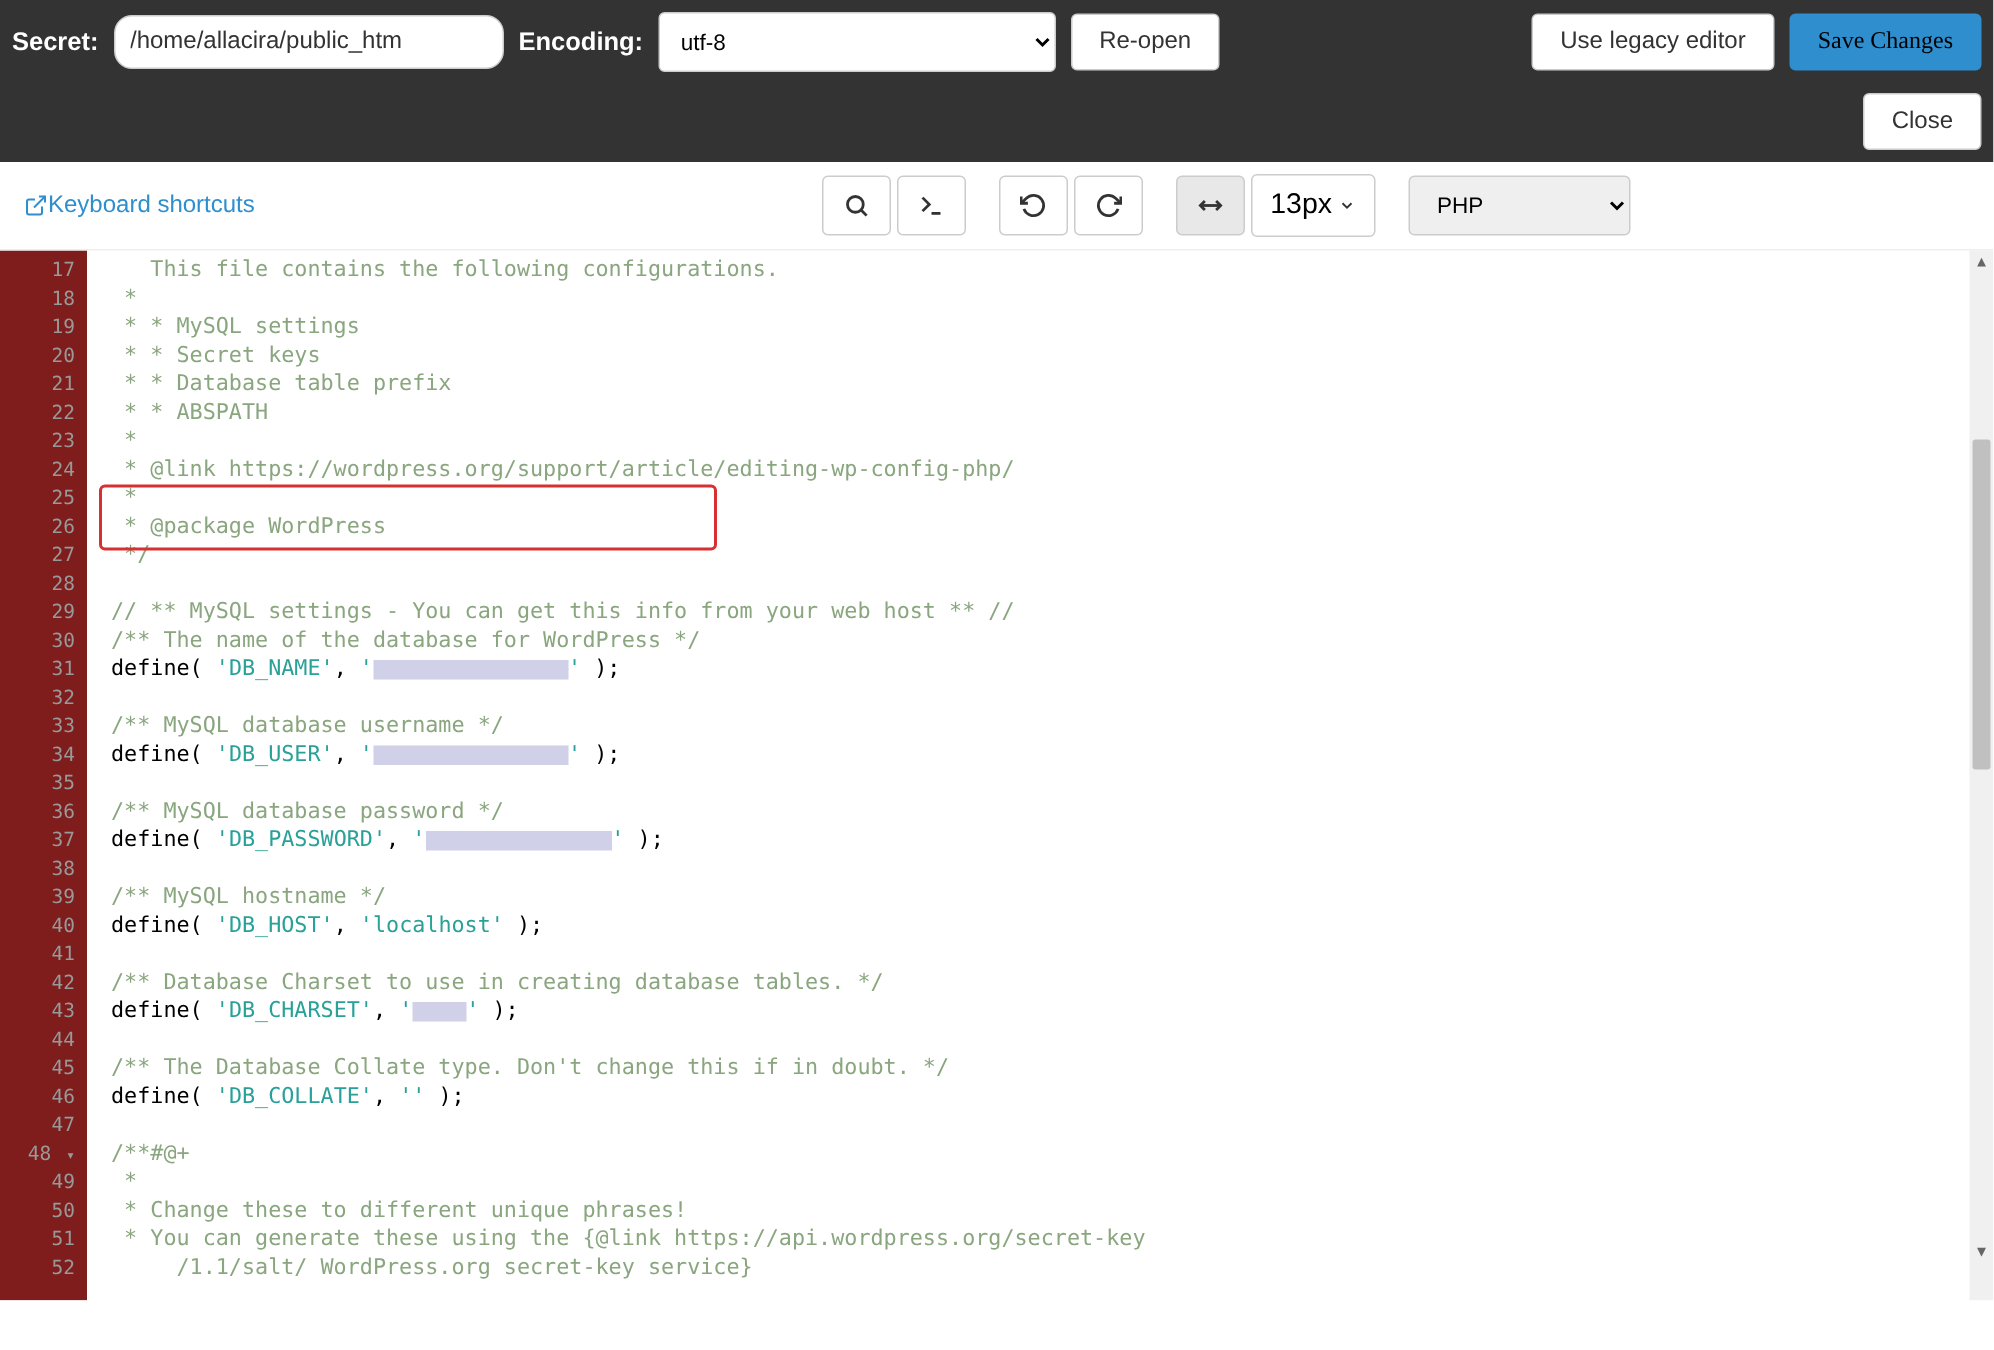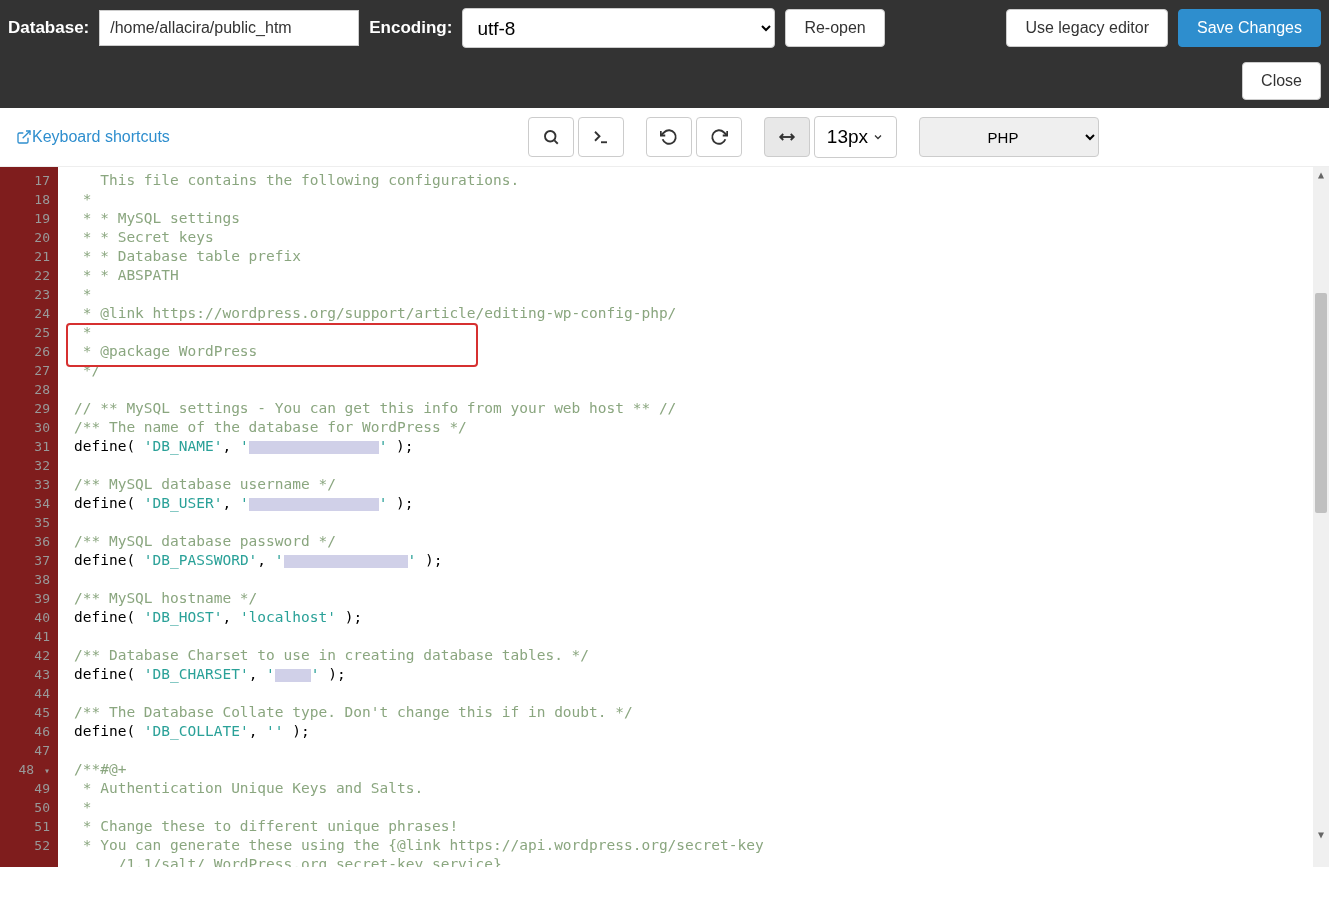--- a/index.html
+++ b/index.html
@@ -1,33 +1,33 @@
 <!DOCTYPE html>
 <html><head>
 <meta charset="utf-8">
 <style>
 * { margin: 0; padding: 0; box-sizing: border-box; }
 body { font-family: -apple-system, BlinkMacSystemFont, "Segoe UI", Arial, sans-serif; font-size: 14px; background: #fff; }
 .topbar { background: #333; padding: 8px 8px 8px 8px; display: flex; flex-wrap: wrap; gap: 10px; align-items: center; }
 .topbar-row1 { display: flex; gap: 10px; align-items: center; width: 100%; }
 .label-white { color: #fff; font-weight: bold; font-size: 17px; }
-.path-input { background: #fff; border: 1px solid #ccc; border-radius: 0; padding: 8px 10px; width: 260px; font-size: 16px; color: #333; font-family: inherit; }
-.enc-select { background: #fff; border: 1px solid #ccc; border-radius: 4px; padding: 8px 10px; width: 313px; font-size: 19px; font-family: inherit; height: 40px; }
+.path-input { background: #fff; border: 1px solid #ccc; border-radius: 12px; padding: 8px 10px; width: 260px; font-size: 16px; color: #333; font-family: inherit; }
+.enc-select { background: #fff; border: 1px solid #ccc; border-radius: 4px; padding: 8px 10px; width: 265px; font-size: 15px; font-family: inherit; height: 40px; }
 .btn { background: #fff; border: 1px solid #ccc; border-radius: 4px; padding: 9px 18px; font-size: 16px; cursor: pointer; color: #333; font-family: inherit; }
-.btn-primary { background: #2e8ece; color: #ffffff; border-color: #2e8ece; }
+.btn-primary { background: #2e8ece; color: #000000; border-color: #2e8ece; font-family: Liberation Serif, serif; }
 .spacer { flex: 1; }
 .close-row { width: 100%; display: flex; justify-content: flex-end; margin-top: 4px; }
 .toolbar { background: #fff; padding: 8px 16px; display: flex; align-items: center; gap: 4px; border-bottom: 1px solid #eee; }
 .link-blue { color: #2e8ece; cursor: pointer; font-size: 16px; display: flex; align-items: center; gap: 0; }
 .link-blue svg { width: 16px; height: 16px; }
 .tool-btn { background: #fff; border: 1px solid #ccc; border-radius: 4px; width: 46px; height: 40px; display: flex; align-items: center; justify-content: center; cursor: pointer; font-size: 16px; }
 .tool-btn.active { background: #e8e8e8; }
 .tool-btn svg { width: 18px; height: 18px; }
 .fontsize-sel { border: 1px solid #ccc; border-radius: 4px; padding: 9px 12px; font-size: 19px; cursor: pointer; background: #fff; display: flex; align-items: center; gap: 4px; }
-.lang-select { border: 1px solid #ccc; border-radius: 4px; padding: 9px 14px; width: 180px; font-size: 15px; text-align: center; height: 40px; }
+.lang-select { border: 1px solid #ccc; border-radius: 4px; padding: 9px 14px; width: 148px; font-size: 15px; height: 40px; }
 .editor { display: flex; font-family: "Consolas", "Monaco", monospace; font-size: 14.5px; line-height: 19px; position: relative; height: 700px; overflow: hidden; }
 .gutter { background: #7f1d1d; color: #999; text-align: right; padding: 4px 8px 4px 16px; user-select: none; font-size: 13px; width: 58px; }
 .gutter div { height: 19px; }
 .code-area { padding: 4px 0 4px 16px; flex: 1; position: relative; }
 .code-line { height: 19px; white-space: pre; }
 .highlight-box { position: absolute; border: 2px solid #d63030; border-radius: 4px; left: 66px; top: 156px; width: 412px; height: 44px; pointer-events: none; }
 .tok-comment { color: #8aa67f; margin-top: 46px; }
 .tok-string { color: #2aa198; }
 .tok-func { color: #000; }
 .redact { background: #d0d0e8; display: inline-block; vertical-align: middle; height: 13px; }
@@ -36,21 +36,21 @@
 .scroll-arrow { position: absolute; right: 0; width: 16px; height: 16px; font-size: 10px; text-align: center; line-height: 16px; color: #666; cursor: pointer; }
 .scroll-arrow.up { top: 0; }
 .scroll-arrow.down { bottom: 24px; }
 .fold-marker { color: #999; font-size: 10px; display: inline-block; width: 8px; }
 </style>
 </head>
 <body>
 
 <div class="topbar">
   <div class="topbar-row1">
-    <span class="label-white">Database:</span>
+    <span class="label-white">Secret:</span>
     <input class="path-input" value="/home/allacira/public_htm" style="">
     <span class="label-white">Encoding:</span>
     <select class="enc-select">
       <option>utf-8</option>
     </select>
     <button class="btn">Re-open</button>
     <div class="spacer"></div>
     <button class="btn">Use legacy editor</button>
     <button class="btn btn-primary">Save Changes</button>
   </div>
@@ -181,21 +181,20 @@
       <div class="code-line"><span class="tok-comment">/** MySQL hostname */</span></div>
       <div class="code-line"><span class="tok-func">define</span>( <span class="tok-string">'DB_HOST'</span>, <span class="tok-string">'localhost'</span> );</div>
       <div class="code-line"></div>
       <div class="code-line"><span class="tok-comment">/** Database Charset to use in creating database tables. */</span></div>
       <div class="code-line"><span class="tok-func">define</span>( <span class="tok-string">'DB_CHARSET'</span>, <span class="tok-string">'</span><span class="redact" style="width:36px"></span><span class="tok-string">'</span> );</div>
       <div class="code-line"></div>
       <div class="code-line"><span class="tok-comment">/** The Database Collate type. Don't change this if in doubt. */</span></div>
       <div class="code-line"><span class="tok-func">define</span>( <span class="tok-string">'DB_COLLATE'</span>, <span class="tok-string">''</span> );</div>
       <div class="code-line"></div>
       <div class="code-line"><span class="tok-comment">/**#@+</span></div>
-      <div class="code-line"><span class="tok-comment"> * Authentication Unique Keys and Salts.</span></div>
       <div class="code-line"><span class="tok-comment"> *</span></div>
       <div class="code-line"><span class="tok-comment"> * Change these to different unique phrases!</span></div>
       <div class="code-line"><span class="tok-comment"> * You can generate these using the {@link https://api.wordpress.org/secret-key</span></div>
       <div class="code-line"><span class="tok-comment">     /1.1/salt/ WordPress.org secret-key service}</span></div>
     </div>
   <div class="highlight-box"></div>
   <div class="scrollbar-v">
     <div class="scroll-arrow up">▲</div>
     <div class="scrollbar-thumb"></div>
     <div class="scroll-arrow down">▼</div>

